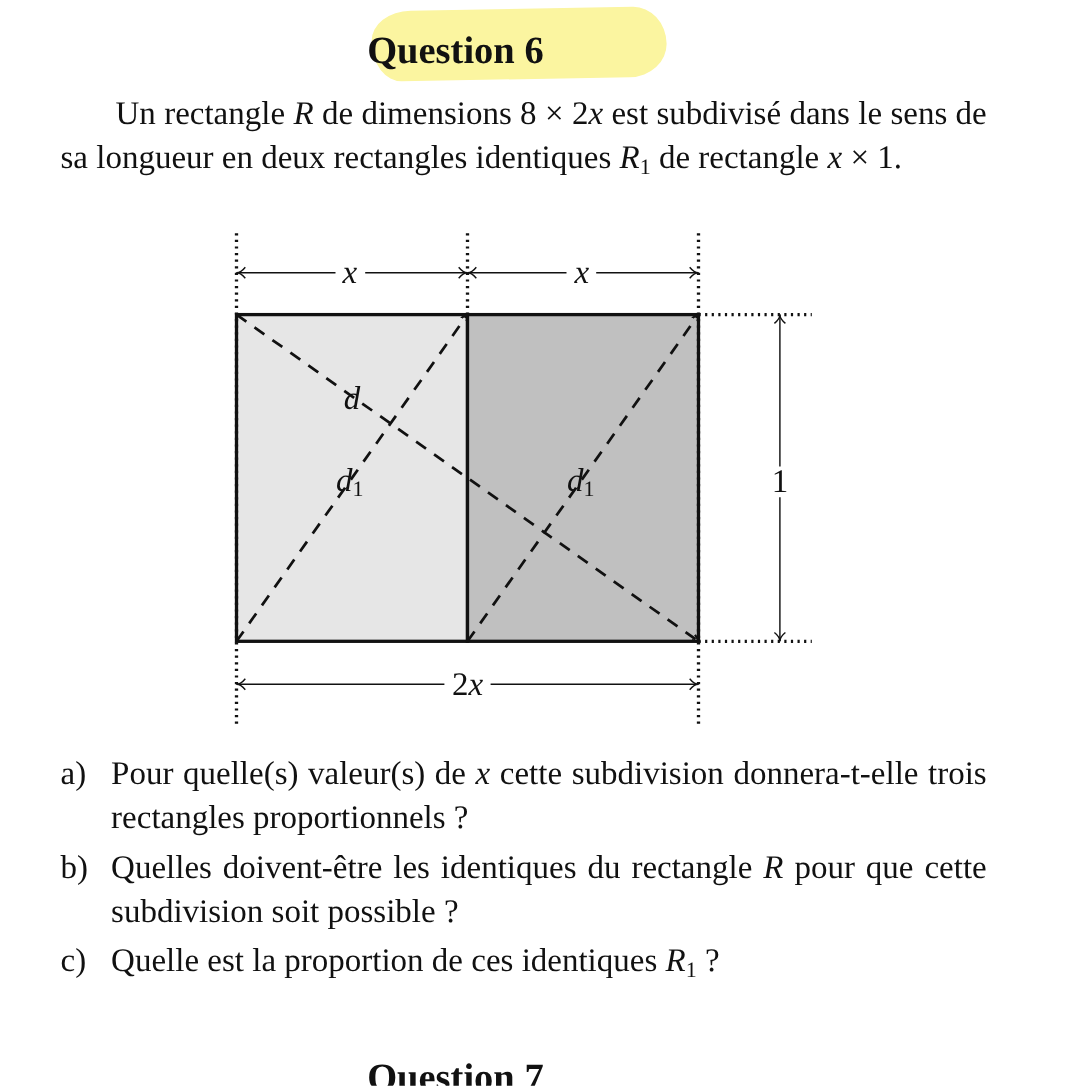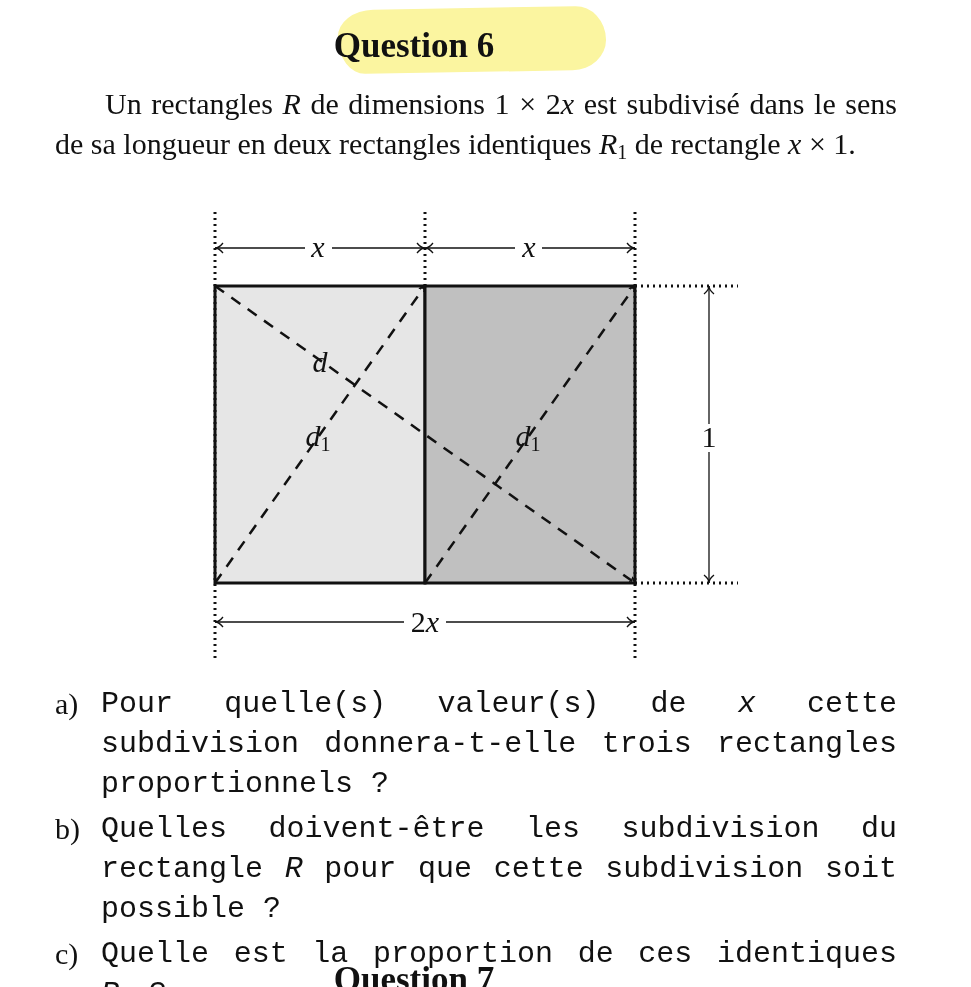--- a/index.html
+++ b/index.html
@@ -15,30 +15,30 @@
           font-family:"Liberation Serif", serif; font-size:30px; line-height:39.5px;
           text-align:justify; }
   .para .indent { display:inline-block; width:50px; }
   i.m { font-style:italic; }
   sub { font-size:20px; vertical-align:-5px; line-height:0; }
   svg.fig { position:absolute; left:0; top:0; }
   .items { position:absolute; left:55px; top:684px; width:842px;
            font-family:"Liberation Serif", serif; font-size:30px; line-height:40px; }
   .item { display:flex; margin-bottom:5px; }
   .item .lbl { width:46px; flex:none; }
-  .item .txt { flex:1; text-align:justify;font-family:Liberation Mono, monospace; }
+  .item .txt { flex:1; text-align:justify; }
   .lab { font-family:"Liberation Serif", serif; font-size:30px; }
 </style>
 </head>
 <body>
 
 <div class="hl" style="background: rgb(251, 245, 160);"></div>
 <div class="title">Question 6</div>
 
-<div class="para"><span class="indent"></span><span>Un rectangles </span><i class="m">R</i><span> de dimensions 1 × 2</span><i class="m">x</i><span> est subdivisé dans le sens de sa longueur en deux rectangles identiques </span><i class="m">R</i><sub>1</sub><span> de rectangle </span><i class="m">x</i><span> × 1.</span></div>
+<div class="para"><span class="indent"></span><span>Un rectangle </span><i class="m">R</i><span> de dimensions 8 × 2</span><i class="m">x</i><span> est subdivisé dans le sens de sa longueur en deux rectangles identiques </span><i class="m">R</i><sub>1</sub><span> de rectangle </span><i class="m">x</i><span> × 1.</span></div>
 
 <svg class="fig" width="971" height="987">
   <defs>
     <marker id="ah" markerWidth="10" markerHeight="12" refX="9" refY="6" orient="auto" markerUnits="userSpaceOnUse">
       <path d="M1,1 Q5,6 9,6 Q5,6 1,11" fill="none" stroke="#111" stroke-width="1.3"></path>
     </marker>
     <marker id="dt" markerWidth="8" markerHeight="8" refX="6" refY="4" orient="auto" markerUnits="userSpaceOnUse">
       <path d="M0,1 L7,4 L0,7" fill="none" stroke="#111" stroke-width="2"></path>
     </marker>
   </defs>
@@ -81,21 +81,21 @@
   </g>
 </svg>
 
 <div class="items">
   <div class="item">
     <span class="lbl">a)</span>
     <span class="txt"><span>Pour quelle(s) valeur(s) de </span><i class="m">x</i><span> cette subdivision donnera-t-elle trois rectangles proportionnels ?</span></span>
   </div>
   <div class="item">
     <span class="lbl">b)</span>
-    <span class="txt"><span>Quelles doivent-être les subdivision du rectangle </span><i class="m">R</i><span> pour que cette subdivision soit possible ?</span></span>
+    <span class="txt"><span>Quelles doivent-être les identiques du rectangle </span><i class="m">R</i><span> pour que cette subdivision soit possible ?</span></span>
   </div>
   <div class="item">
     <span class="lbl">c)</span>
     <span class="txt"><span>Quelle est la proportion de ces identiques </span><i class="m">R</i><sub>1</sub><span> ?</span></span>
   </div>
 </div>
 
 <div class="title title7">Question 7</div>
 
 </body></html>

